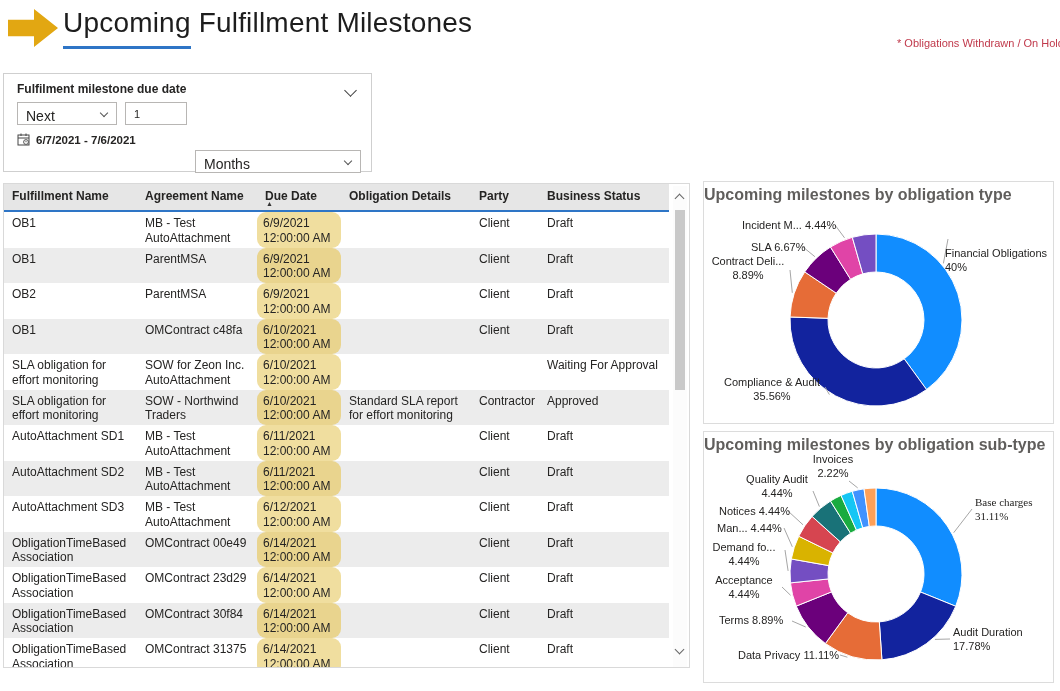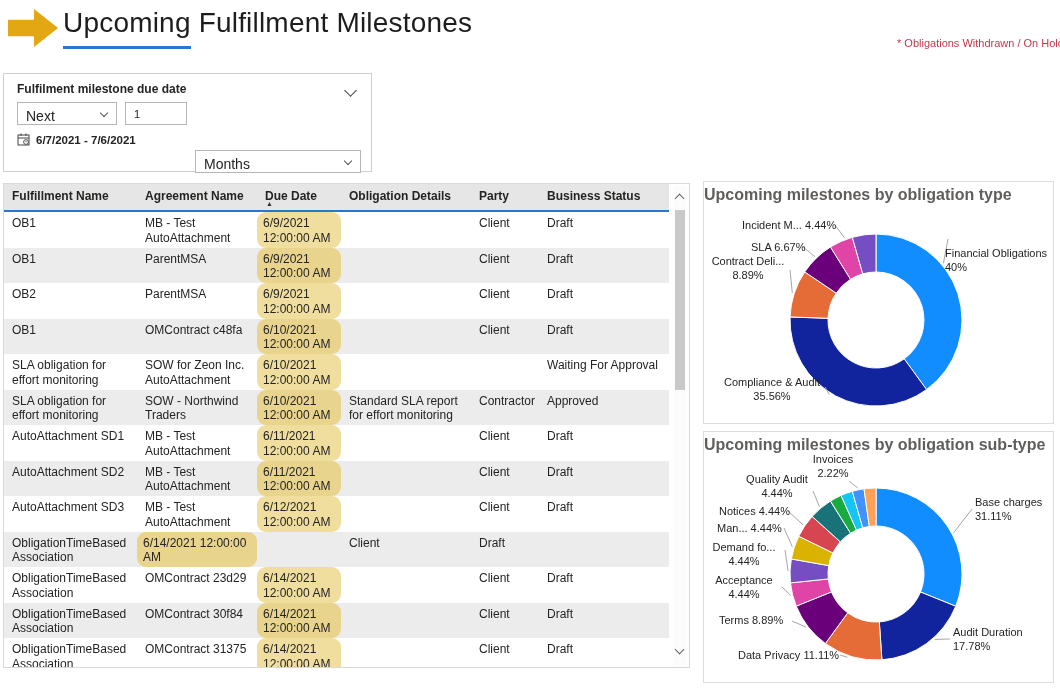--- a/index.html
+++ b/index.html
@@ -177,20 +177,21 @@
         <div class="trow">
           <div class="tcell">AutoAttachment SD3</div>
           <div class="tcell">MB - Test AutoAttachment</div>
           <div class="tcell due">6/12/2021 12:00:00 AM</div>
           <div class="tcell"></div>
           <div class="tcell">Client</div>
           <div class="tcell">Draft</div>
         </div>
         <div class="trow alt">
           <div class="tcell">ObligationTimeBased Association</div>
+          <div class="tcell">OMContract 00e49</div>
           <div class="tcell due">6/14/2021 12:00:00 AM</div>
           <div class="tcell"></div>
           <div class="tcell">Client</div>
           <div class="tcell">Draft</div>
         </div>
         <div class="trow">
           <div class="tcell">ObligationTimeBased Association</div>
           <div class="tcell">OMContract 23d29</div>
           <div class="tcell due">6/14/2021 12:00:00 AM</div>
           <div class="tcell"></div>
@@ -283,21 +284,21 @@
         <path d="M94.73 104.24 A86 86 0 0 1 108.12 84.42 L136.35 109.86 A48 48 0 0 0 128.87 120.92 Z" fill="#D64550" stroke="#fff" stroke-width="1"></path>
         <polyline points="99.0,92.8 84,79" fill="none" stroke="#A6A6A6" stroke-width="1"></polyline>
         <path d="M108.12 84.42 A86 86 0 0 1 126.46 69.05 L146.58 101.28 A48 48 0 0 0 136.35 109.86 Z" fill="#197278" stroke="#fff" stroke-width="1"></path>
         <polyline points="115.4,74.6 109,59" fill="none" stroke="#A6A6A6" stroke-width="1"></polyline>
         <path d="M126.46 69.05 A86 86 0 0 1 137.04 63.42 L152.49 98.14 A48 48 0 0 0 146.58 101.28 Z" fill="#1AAB40" stroke="#fff" stroke-width="1"></path>
         <path d="M137.04 63.42 A86 86 0 0 1 148.31 59.33 L158.78 95.86 A48 48 0 0 0 152.49 98.14 Z" fill="#15C6F4" stroke="#fff" stroke-width="1"></path>
         <path d="M148.31 59.33 A86 86 0 0 1 160.04 56.84 L165.32 94.47 A48 48 0 0 0 158.78 95.86 Z" fill="#4092FF" stroke="#fff" stroke-width="1"></path>
         <polyline points="153.7,55.9 145,49" fill="none" stroke="#A6A6A6" stroke-width="1"></polyline>
         <path d="M160.04 56.84 A86 86 0 0 1 172.00 56.00 L172.00 94.00 A48 48 0 0 0 165.32 94.47 Z" fill="#FFA058" stroke="#fff" stroke-width="1"></path>
       </svg>
-      <div class="chart-label" style="left: 271px; top: 63px;">
+      <div class="chart-label" style="left: 271px; top: 63px; font-family: Liberation Serif, serif;">
         <div>Base charges</div>
         <div>31.11%</div>
       </div>
       <div class="chart-label" style="left: 249px; top: 193px;">
         <div>Audit Duration</div>
         <div>17.78%</div>
       </div>
       <div class="chart-label" style="left: 34px; top: 216px; text-align: right;">
         <div>Data Privacy 11.11%</div>
       </div>

